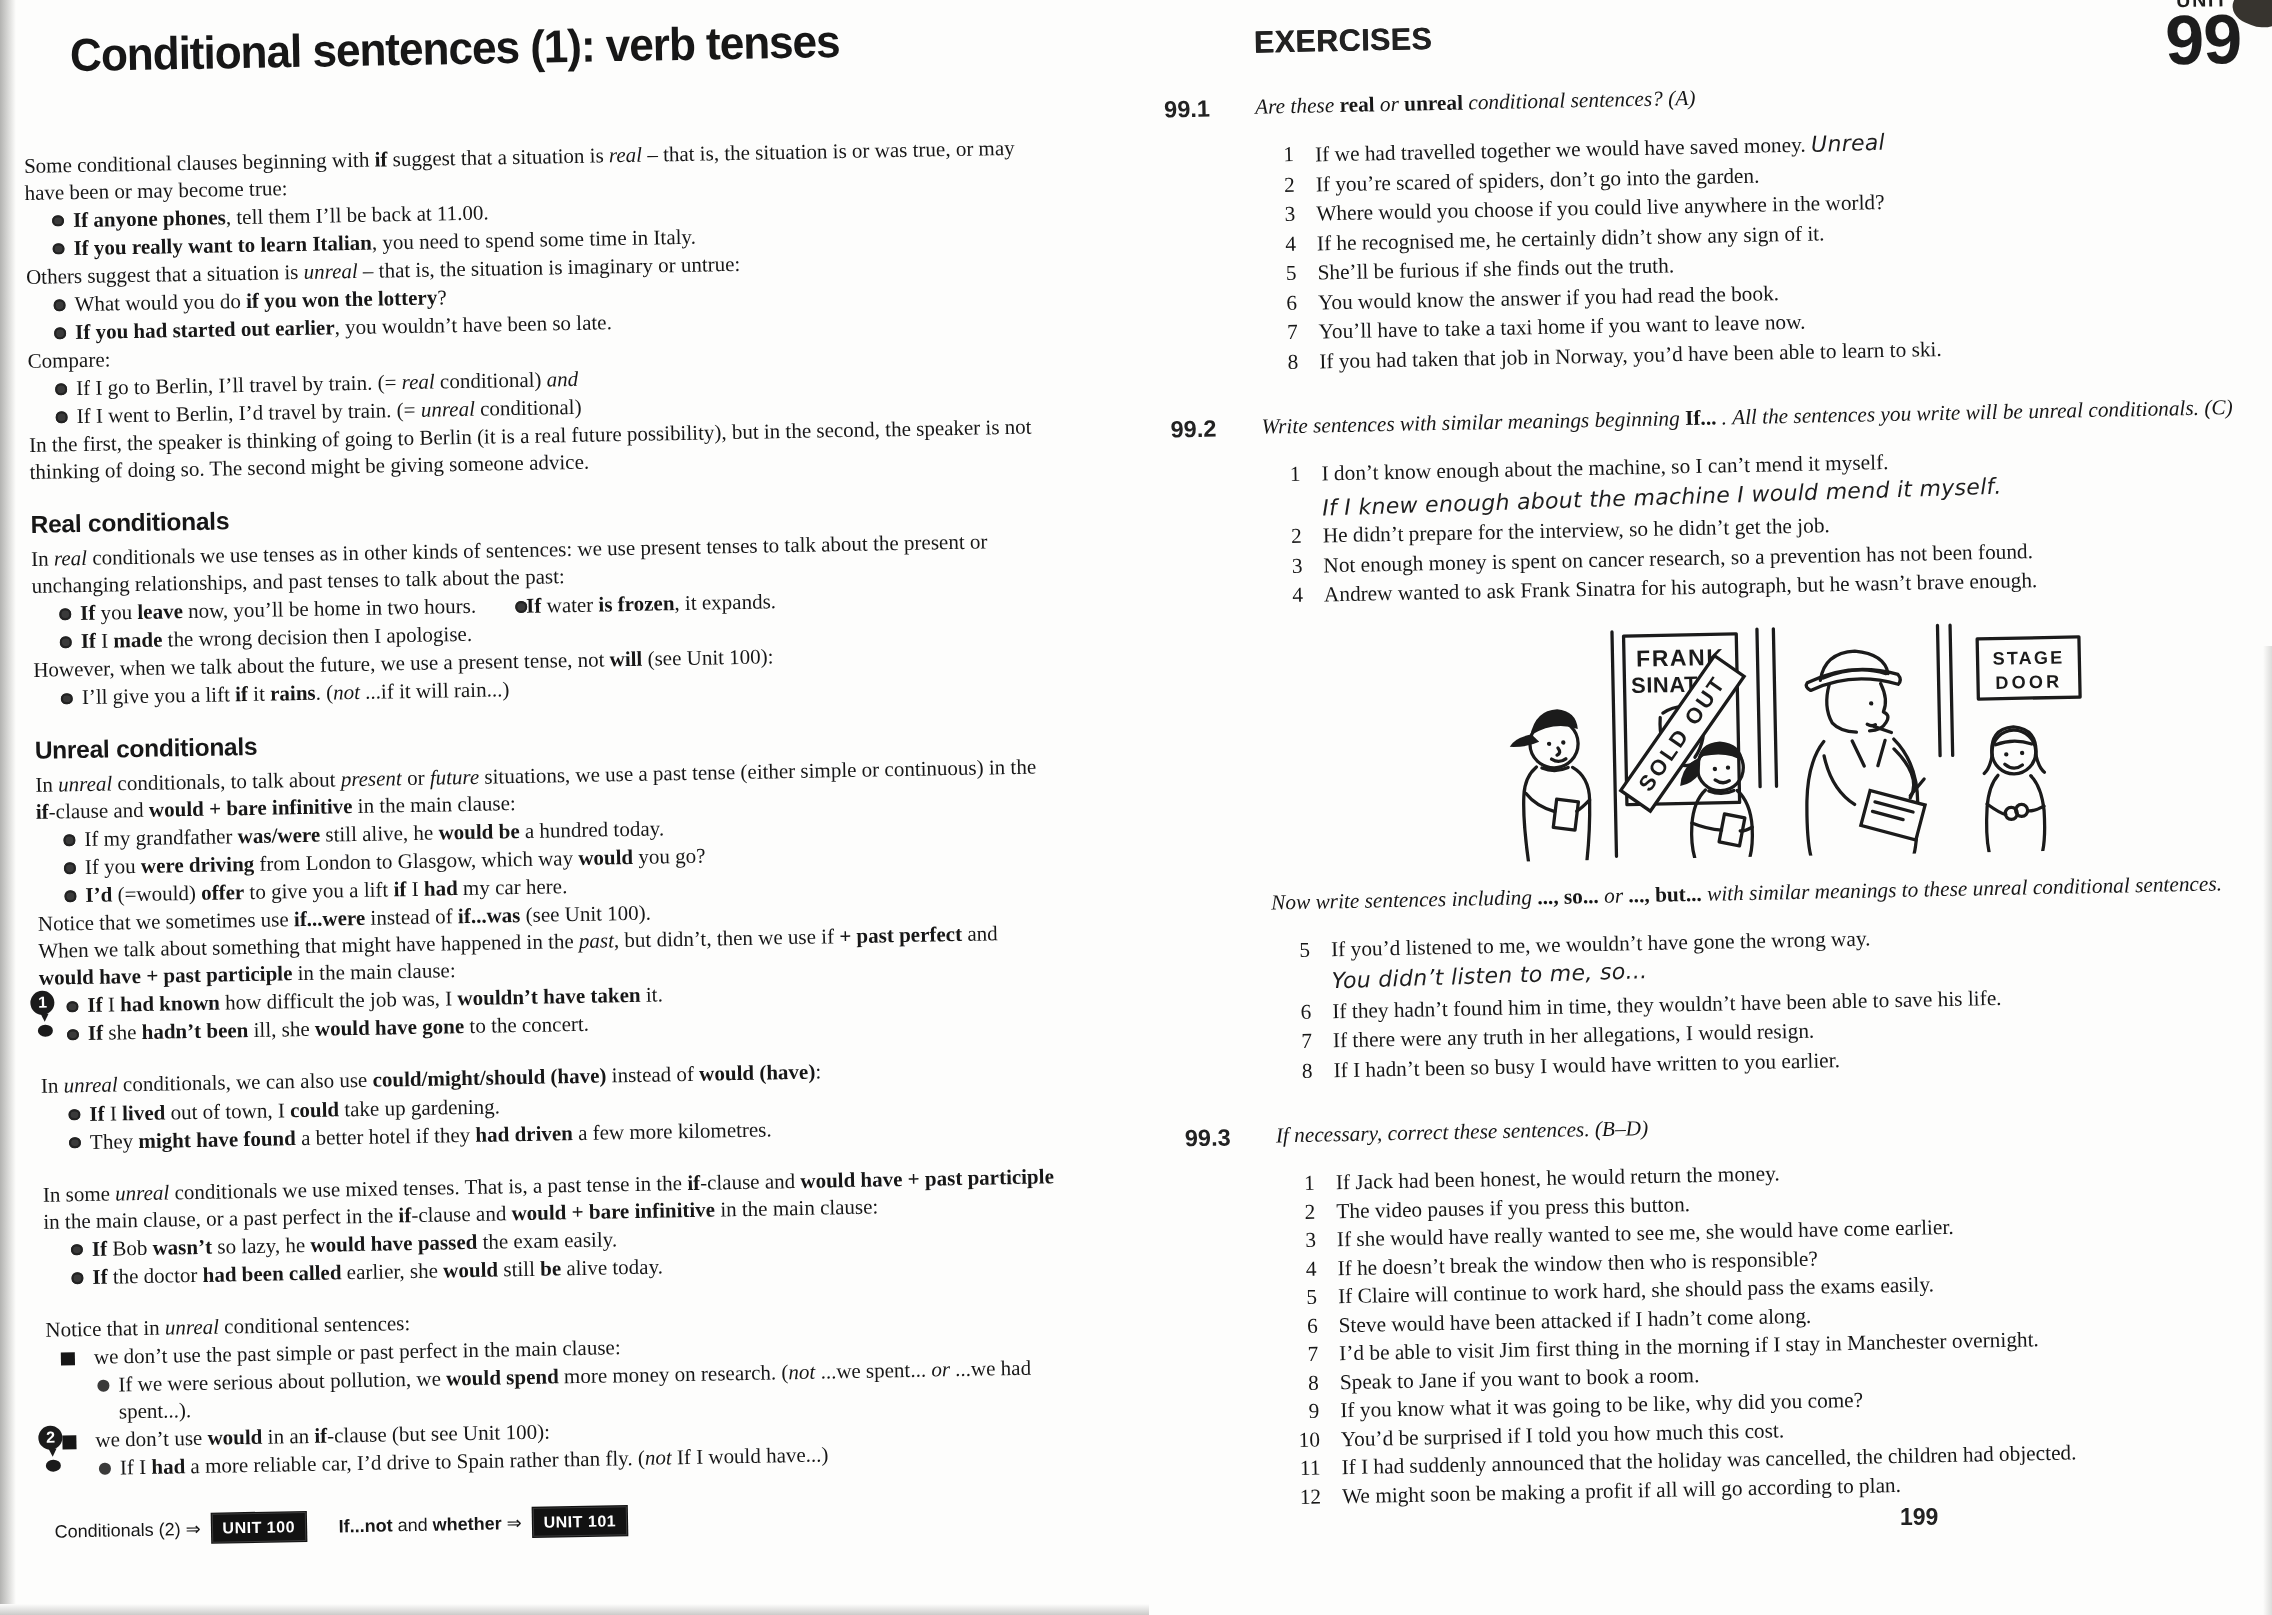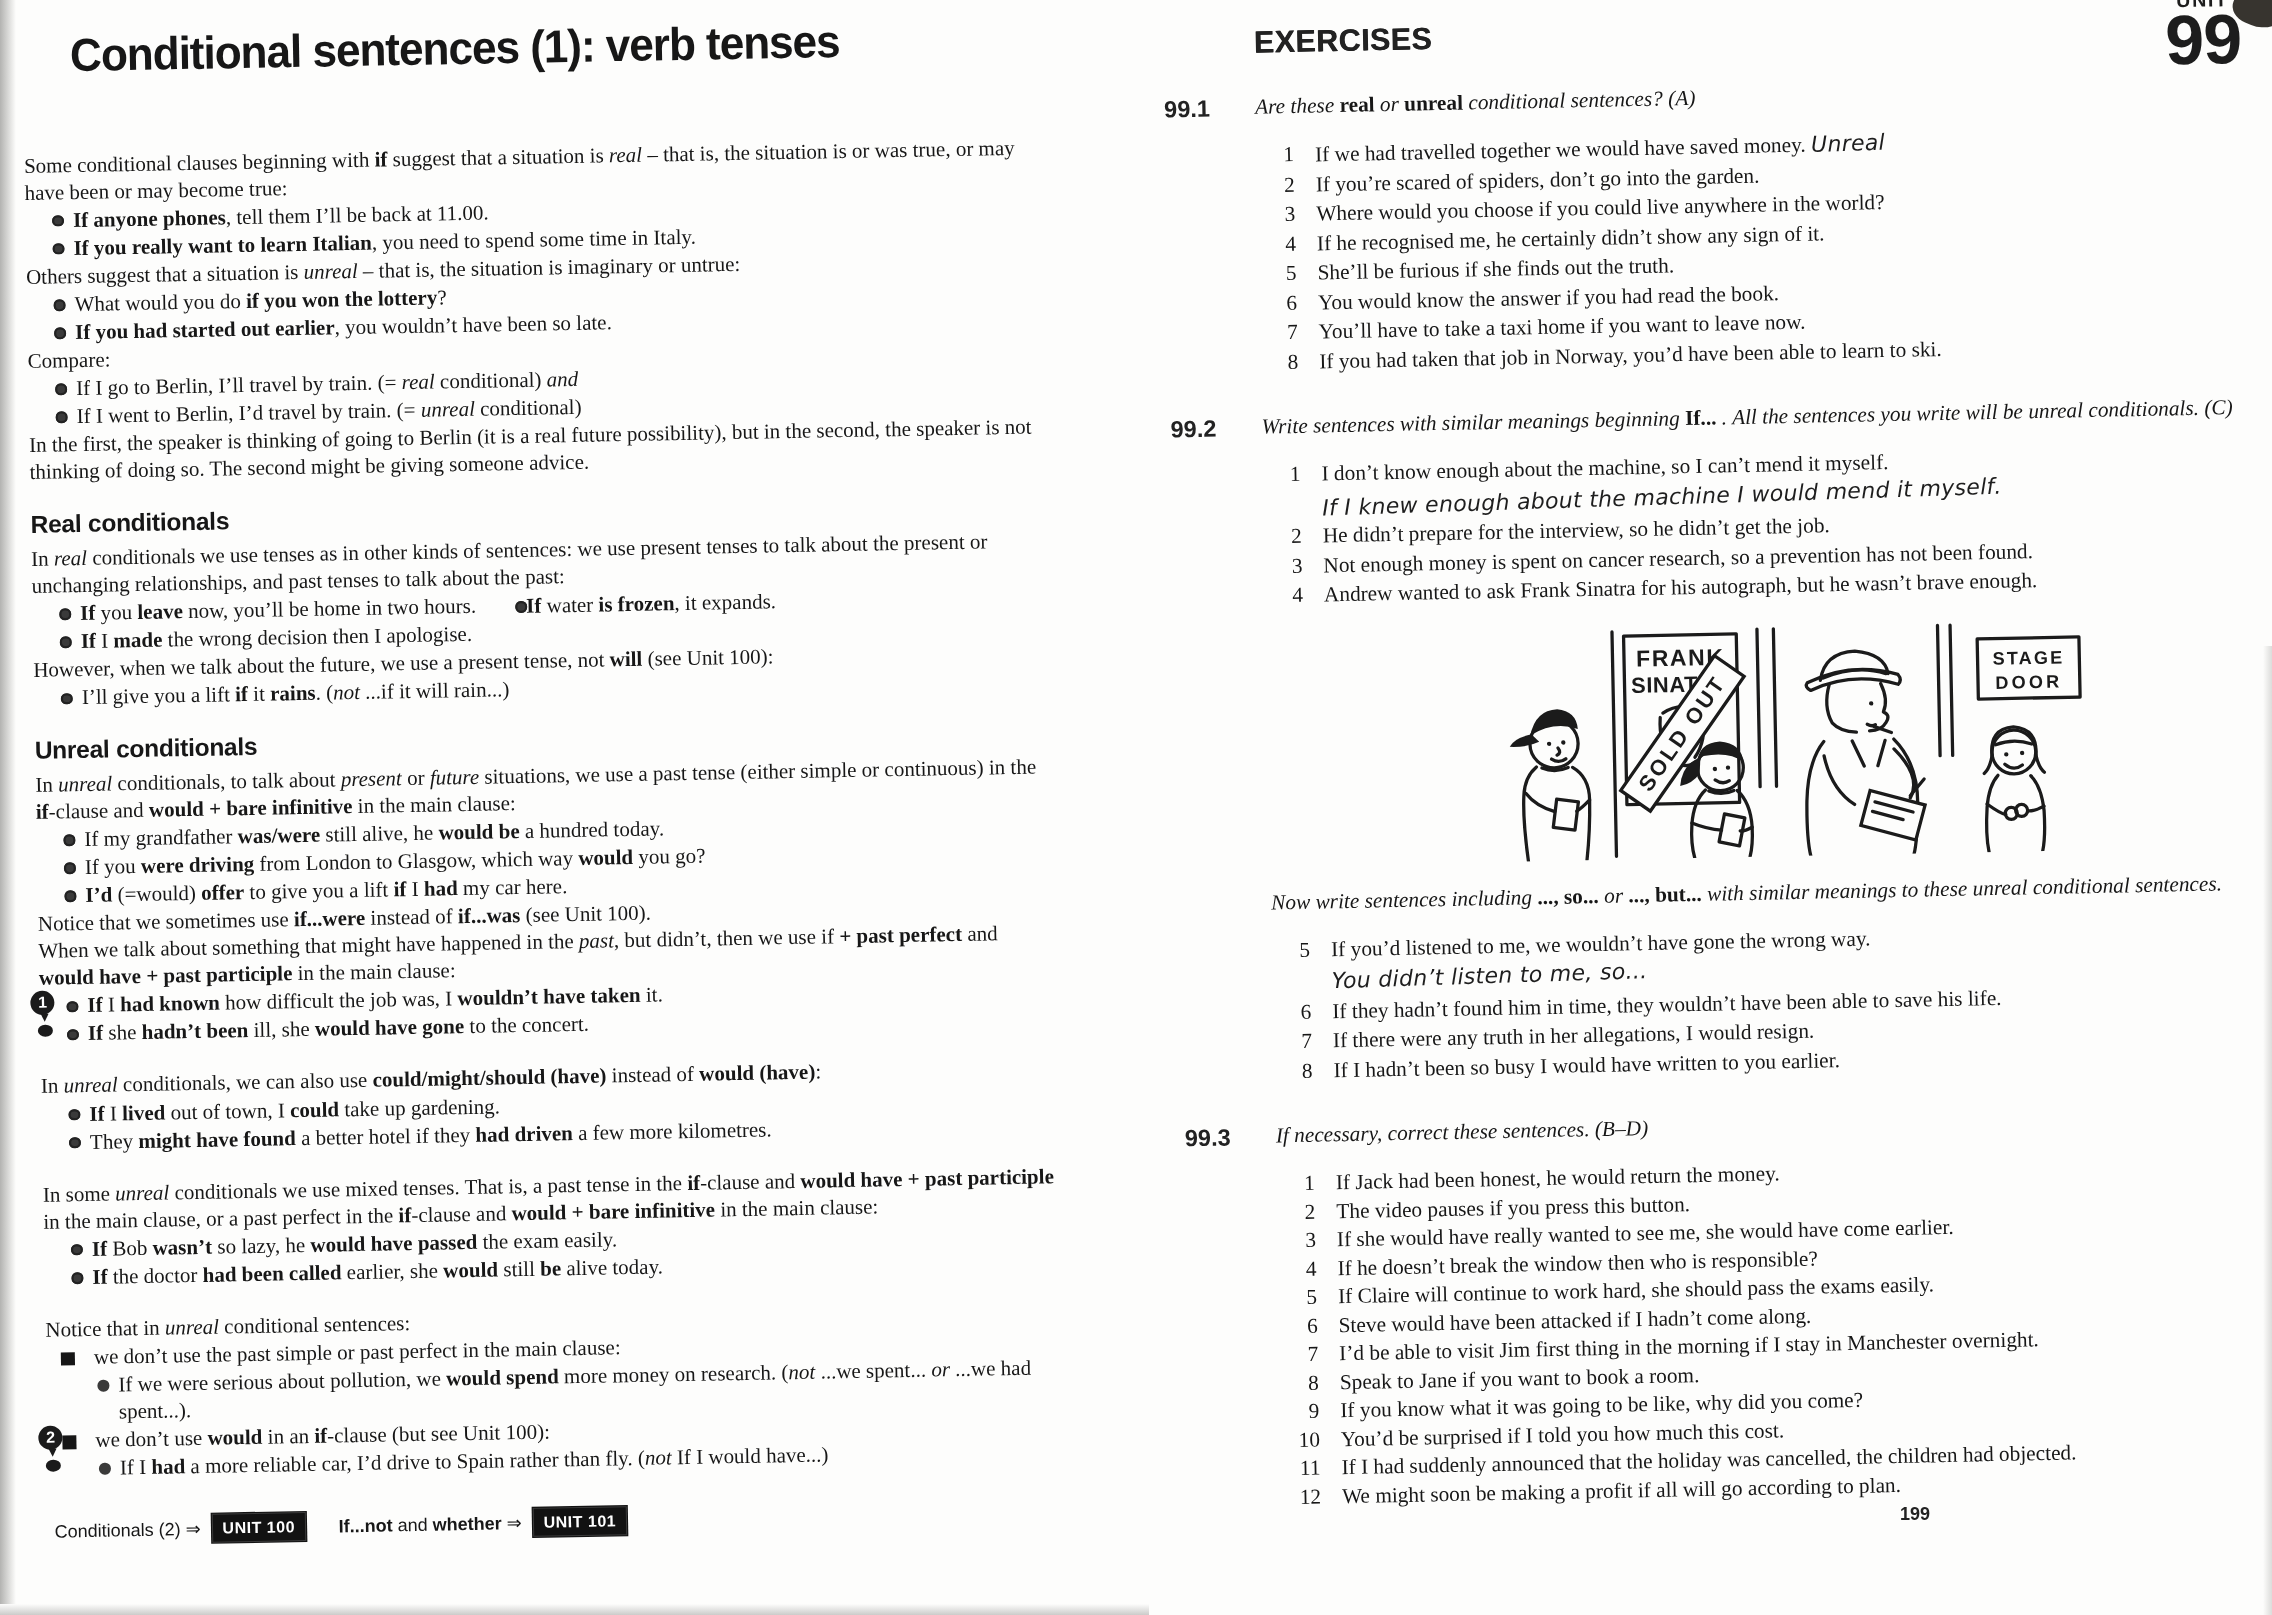--- a/index.html
+++ b/index.html
@@ -66,21 +66,21 @@
   .instr b{font-style:normal;}
   .items{list-style:none;margin:0;padding:0;font-size:21.3px;line-height:29.5px;}
   .items.tight{line-height:28.5px;}
   .item{position:relative;padding-left:59px;}
   .item .n{position:absolute;left:0;top:0;width:38px;text-align:right;}
   .hand{font-family:"DejaVu Sans",sans-serif;font-style:italic;font-size:22px;letter-spacing:0.3px;
         display:inline-block;transform:rotate(-.7deg);color:#1e1e1e;}
   .ansline{margin:0 0 2.2px 0;}
   .cartoon{margin:23px 0 19.7px 234px;width:591px;height:232px;}
   .pageno{position:absolute;left:1900px;top:1504px;font-family:"Liberation Sans",sans-serif;
-        font-weight:700;font-size:18px;color:#222;}
+        font-weight:700;font-size:23px;color:#222;}
 
   svg .ln{stroke:#1b1b1b;stroke-width:6;fill:none;stroke-linecap:round;stroke-linejoin:round;}
   svg .fillb{fill:#1b1b1b;stroke:none;}
   svg text{font-family:"Liberation Sans",sans-serif;font-weight:700;fill:#1b1b1b;}
 </style>
 </head>
 <body>
 
 <div class="scan">
   <div class="edge-left"></div>

